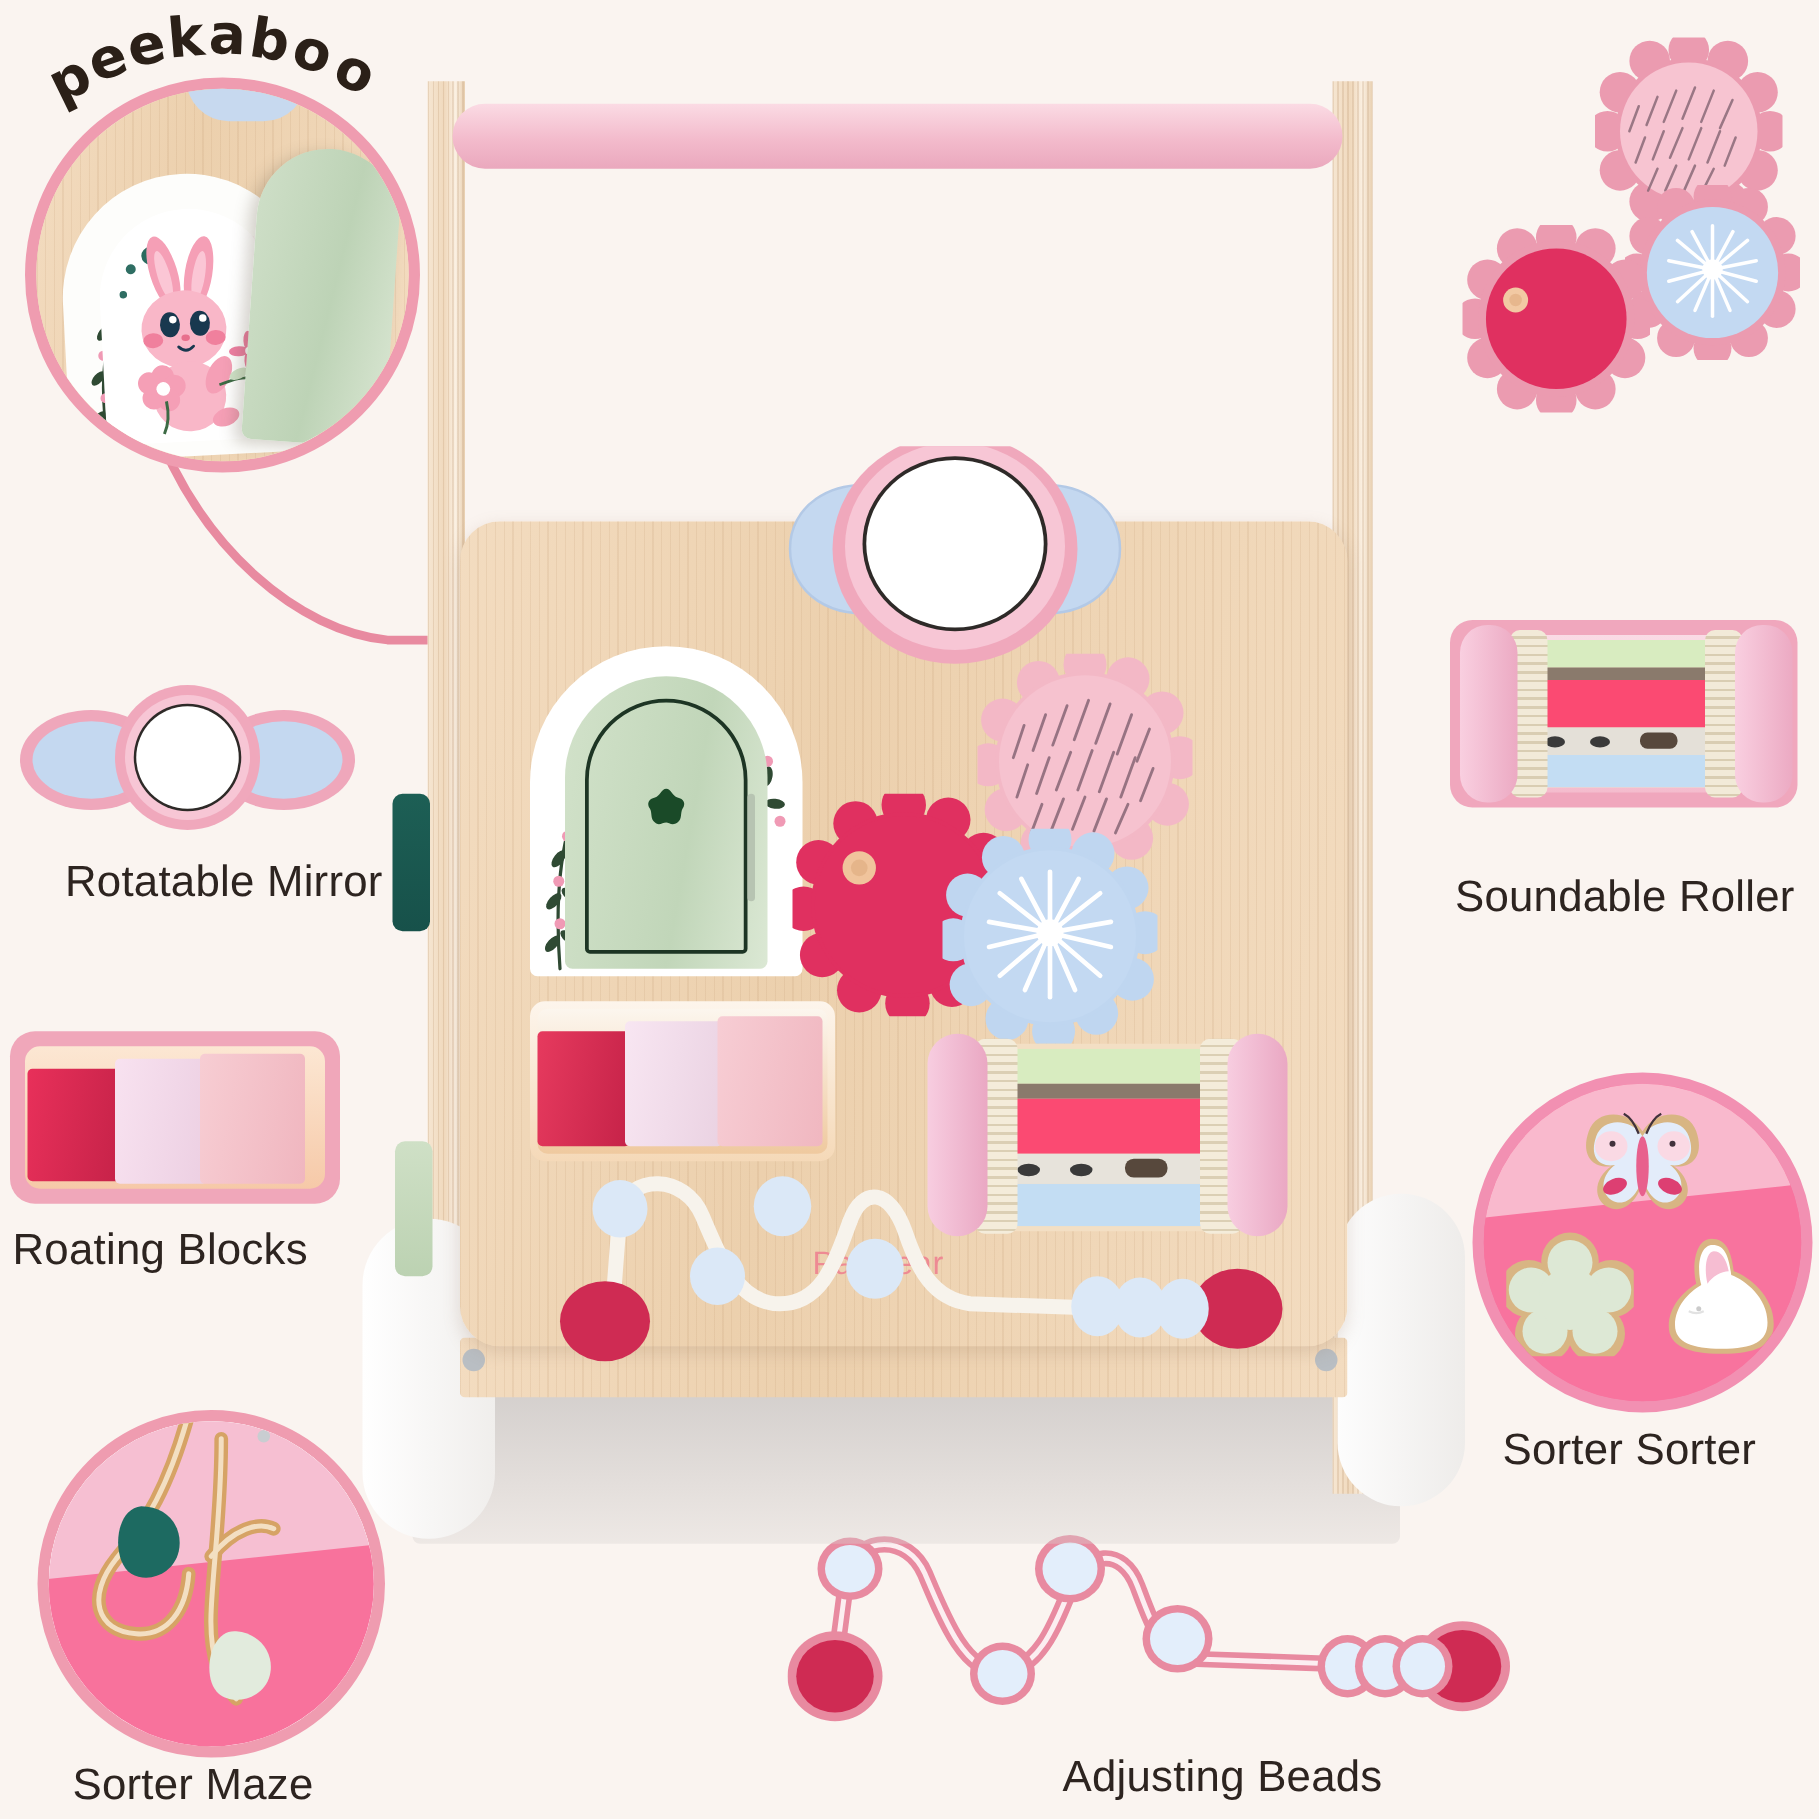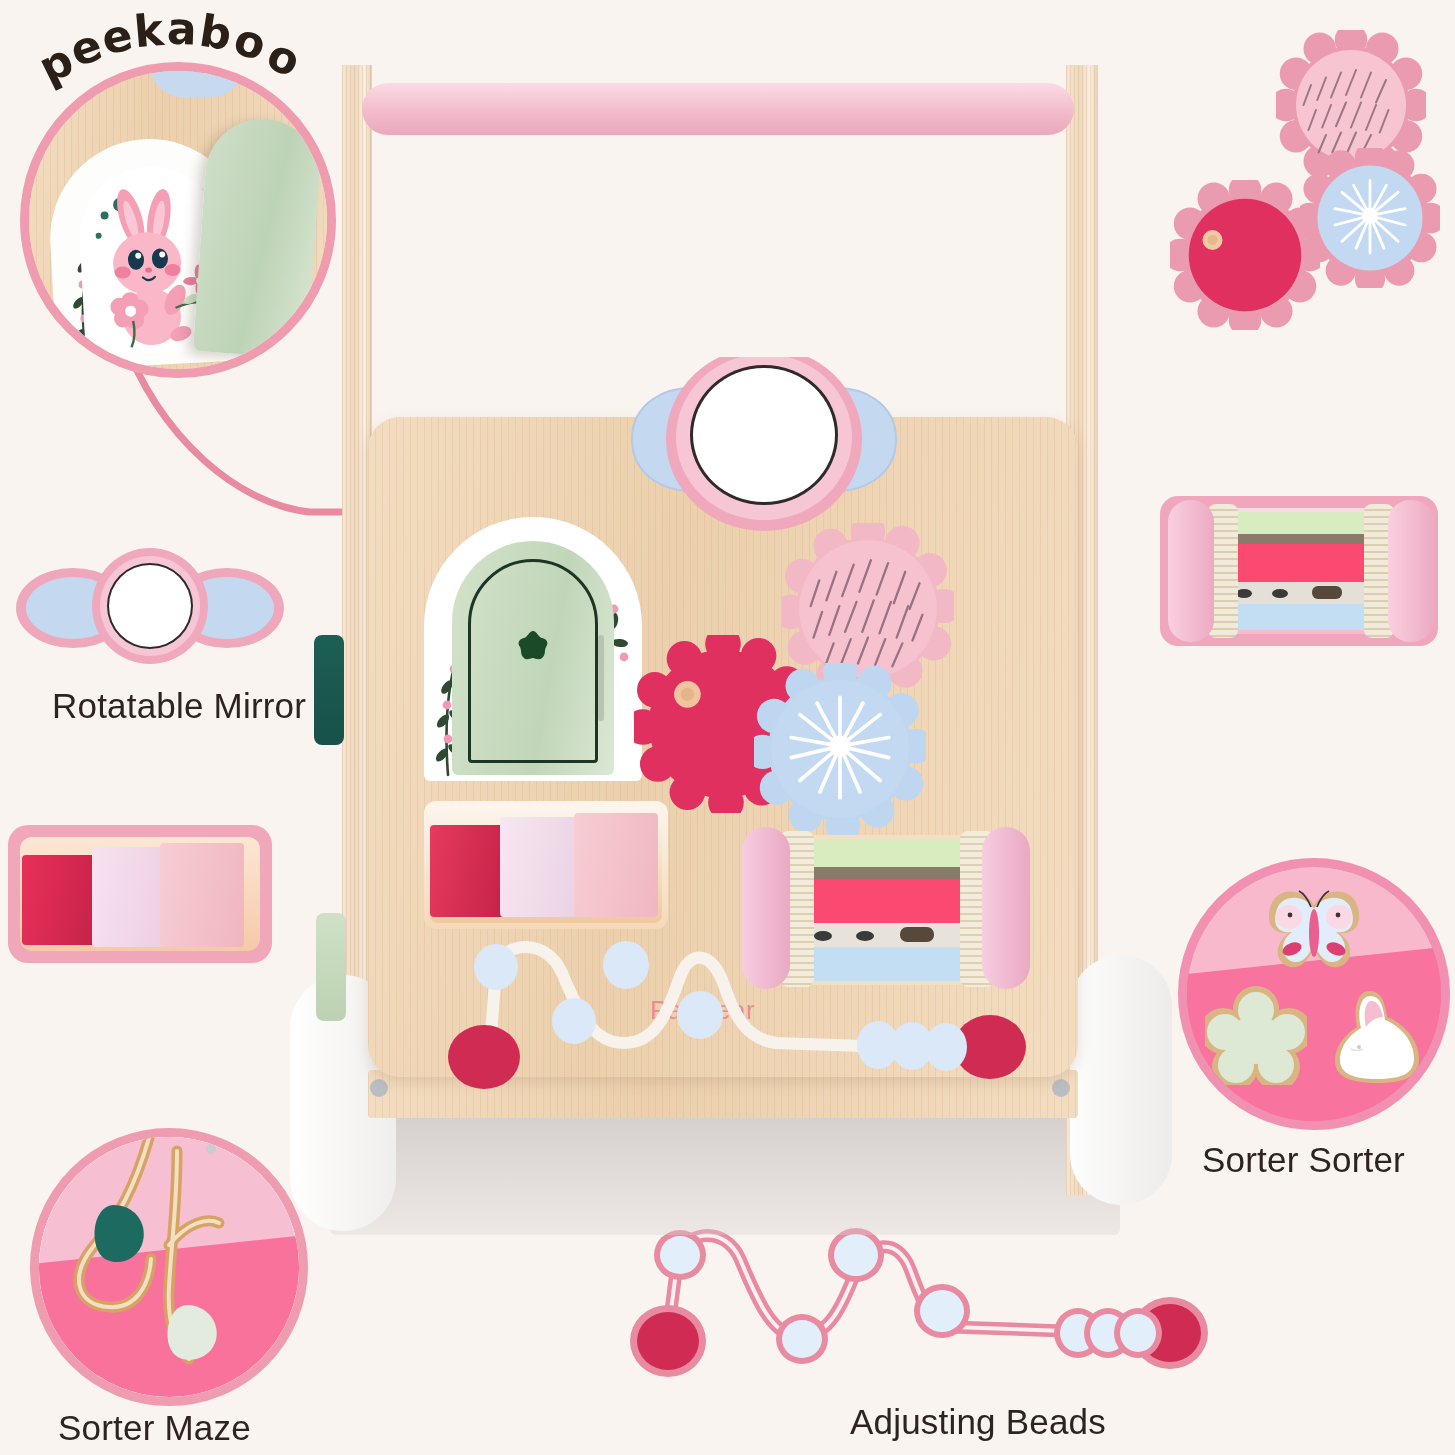--- a/index.html
+++ b/index.html
@@ -197,20 +197,21 @@
   </div>
   <div class="caption" style="left:12px;top:686px;margin-left:40px;">Rotatable Mirror</div>
 
   <div class="abs" style="left:8px;top:825px;width:264px;height:138px;">
     <div class="abs" style="inset:0;background:#f0a7ba;border-radius:20px;"></div>
     <div class="abs" style="left:12px;top:12px;right:12px;bottom:12px;background:linear-gradient(180deg,#fce7d3,#f6c9a8);border-radius:12px;"></div>
     <div class="abs" style="left:14px;top:30px;width:76px;height:90px;background:linear-gradient(100deg,#e8305a,#c52248);border-radius:4px;"></div>
     <div class="abs" style="left:84px;top:22px;width:74px;height:100px;background:linear-gradient(100deg,#f8e2f0,#eccfe2);border-radius:4px;"></div>
     <div class="abs" style="left:152px;top:18px;width:84px;height:104px;background:linear-gradient(100deg,#f7cdd3,#f0b6bf);border-radius:4px;"></div>
   </div>
+  <div class="caption" style="left:10px;top:980px;">Roating Blocks</div>
 
   <div class="bubble" style="left:30px;top:1128px;width:278px;height:278px;background:#ffffff;">
     <div class="abs" style="inset:0;background:#ffffff;"></div>
     <div class="abs" style="left:-20px;top:-20px;width:320px;height:190px;background:#f6bfd2;transform:rotate(-8deg);"></div>
     <div class="abs" style="left:-30px;top:112px;width:340px;height:200px;background:#f8729c;transform:rotate(-6deg);"></div>
     <svg class="abs" style="inset:0;width:100%;height:100%;">
       <g fill="none" stroke="#d6a365" stroke-width="11" stroke-linecap="round">
         <path d="M112,-6 C96,52 78,82 54,110 C30,140 38,168 70,170 C96,172 110,150 112,122"></path>
         <path d="M138,14 C138,70 132,110 130,150 C128,186 136,208 150,222"></path>
         <path d="M130,108 C148,86 168,80 180,86"></path>
@@ -347,20 +348,21 @@
       </div>
       <div style="height:26px;background:#c3ddf3;"></div>
     </div>
 
     <div class="abs" style="left:58px;top:14px;width:30px;height:134px;background:repeating-linear-gradient(180deg,#f2ead8 0 5px,#d9cdb2 5px 7px);border-radius:8px;"></div>
     <div class="abs" style="left:214px;top:14px;width:30px;height:134px;background:repeating-linear-gradient(180deg,#f2ead8 0 5px,#d9cdb2 5px 7px);border-radius:8px;"></div>
 
     <div class="abs" style="left:18px;top:10px;width:46px;height:142px;background:linear-gradient(90deg,#f9cfe0,#ecaac3);border-radius:22px;"></div>
     <div class="abs" style="left:238px;top:10px;width:46px;height:142px;background:linear-gradient(90deg,#f9cfe0,#ecaac3);border-radius:22px;"></div>
   </div>
+  <div class="caption" style="left:1164px;top:698px;">Soundable Roller</div>
 
   <div class="bubble" style="left:1178px;top:858px;width:272px;height:272px;background:#f8739e;border-color:#f290b2;">
     <div class="abs" style="inset:0;background:#f8739e;"></div>
     <div class="abs" style="left:-20px;top:-30px;width:320px;height:122px;background:#f9b9cd;transform:rotate(-6deg);"></div>
 
     <svg class="abs" style="left:72px;top:18px;width:110px;height:86px;" viewBox="0 0 110 86">
       <g>
         <path d="M55,20 C44,2 18,2 12,20 C5,40 16,50 30,48 C18,56 14,72 26,80 C40,88 52,74 55,60 C58,74 70,88 84,80 C96,72 92,56 80,48 C94,50 105,40 98,20 C92,2 66,2 55,20 Z" fill="#d8b583"></path>
         <path d="M55,24 C46,9 23,9 18,24 C12,41 21,49 33,47 C23,54 20,68 30,75 C42,82 51,70 55,58 C59,70 68,82 80,75 C90,68 87,54 77,47 C89,49 98,41 92,24 C87,9 64,9 55,24 Z" fill="#e3ecfa"></path>
         <ellipse cx="30" cy="32" rx="13" ry="12" fill="#fad9e4"></ellipse>

